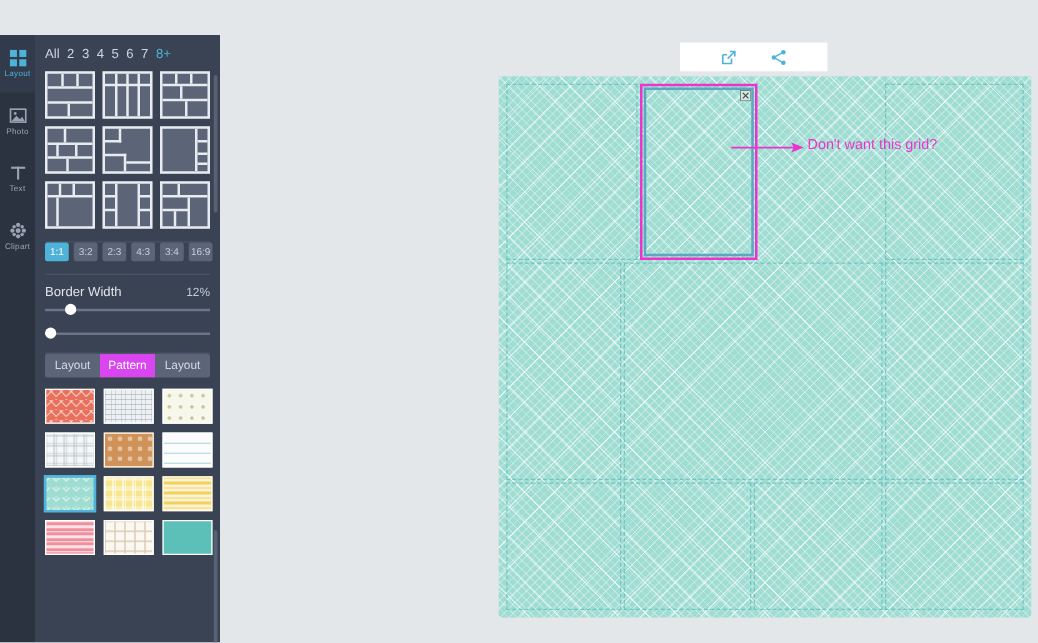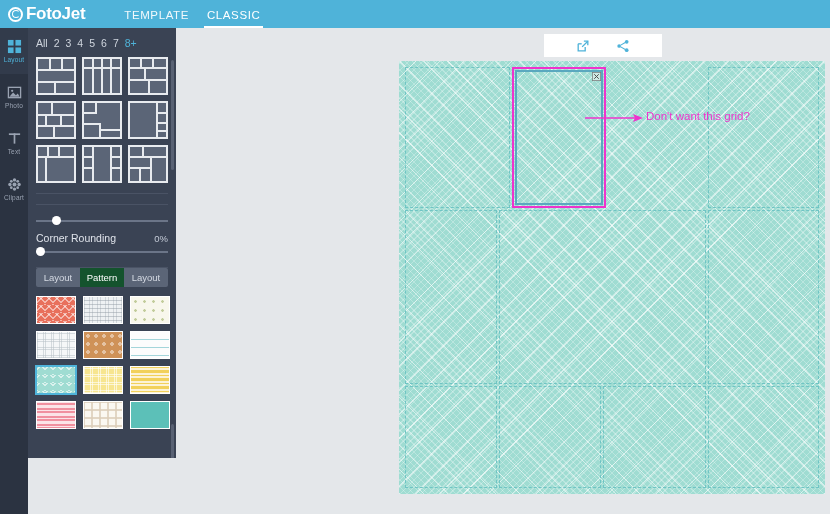--- a/index.html
+++ b/index.html
@@ -51,21 +51,21 @@
     width: 28px; height: 46px; display: flex; flex-direction: column;
     align-items: center; justify-content: center; cursor: pointer;
     color: #9aa3b2; gap: 2px;
   }
   .rail-item.active { background: #323b4b; color: #4fb3d9; }
   .rail-label { font-size: 6.5px; letter-spacing: 0.2px; }
   .rail-ico { width: 15px; height: 15px; display: block; }
 
   
   .panel {
-    position: absolute; top: 28px; left: 28px; width: 148px; height: 430px;
+    position: absolute; top: 28px; left: 28px; width: 148px; height: 486px;
     background: #3a4354; overflow: hidden;
   }
   .filters {
     display: flex; align-items: center; gap: 6px;
     padding: 9px 0 8px 8px; font-size: 10.5px; color: #cfd5de;
   }
   .filters span { cursor: pointer; }
   .filters span.accent { color: #4fb3d9; }
 
   
@@ -106,21 +106,21 @@
   }
 
   .bgtabs {
     display: flex; margin: 0 8px; background: #5b6577; border-radius: 2px;
     overflow: hidden;
   }
   .bgtab {
     flex: 1; text-align: center; font-size: 9.5px; color: #d5dae3;
     padding: 4px 0; cursor: pointer;
   }
-  .bgtab.active { background: #14532d; color: #ffffff; }
+  .bgtab.active { background: #d946ef; color: #ffffff; }
 
   .swatches {
     display: grid; grid-template-columns: repeat(3, 40px); gap: 7px;
     padding: 9px 0 10px 8px;
   }
   .sw {
     width: 40px; height: 28px; border: 1px solid #ffffff; cursor: pointer;
     background-size: 8px 8px;
   }
   .sw.selected { outline: 2px solid #4fb3d9; outline-offset: -1px; border-color: #4fb3d9; }
@@ -174,30 +174,20 @@
   .annot-text {
     position: absolute; z-index: 8; color: #ee33cc; font-size: 11.5px;
     white-space: nowrap; font-family: "Liberation Sans", sans-serif;
   }
 </style>
 </head>
 <body>
 
 <div id="app">
 
-  <div class="topbar">
-    <div class="logo-wrap">
-      <div class="logo-mark"></div>
-      <div class="logo-text">FotoJet</div>
-    </div>
-    <div class="topnav">
-      <div class="topnav-item">TEMPLATE</div>
-      <div class="topnav-item active">CLASSIC</div>
-    </div>
-  </div>
 
   <div class="rail">
     <div class="rail-item active">
       <svg class="rail-ico" viewBox="0 0 16 16">
         <rect x="1" y="1" width="6" height="6" fill="currentColor"></rect>
         <rect x="9" y="1" width="6" height="6" fill="currentColor"></rect>
         <rect x="1" y="9" width="6" height="6" fill="currentColor"></rect>
         <rect x="9" y="9" width="6" height="6" fill="currentColor"></rect>
       </svg>
       <span class="rail-label">Layout</span>
@@ -307,33 +297,41 @@
         <i style="left:0;top:9px;width:36px;height:2px"></i>
         <i style="left:12px;top:0;width:2px;height:9px"></i>
         <i style="left:0;top:20px;width:22px;height:2px"></i>
         <i style="left:20px;top:11px;width:2px;height:23px"></i>
         <i style="left:9px;top:22px;width:2px;height:12px"></i>
       </div>
     </div>
 
     <div class="divider"></div>
 
+    <div class="ratios">
+      <div class="ratio active">1:1</div>
+      <div class="ratio">3:2</div>
+      <div class="ratio">2:3</div>
+      <div class="ratio">4:3</div>
+      <div class="ratio">3:4</div>
+      <div class="ratio">16:9</div>
+    </div>
 
     <div class="divider"></div>
 
     <div style="height:8px"></div>
+    <div class="slider-row">
+      <span>Border Width</span>
+      <span class="val">12%</span>
+    </div>
     <div class="track">
       <div class="knob" style="left:12%"></div>
     </div>
 
     <div style="height:10px"></div>
-    <div class="slider-row">
-      <span>Corner Rounding</span>
-      <span class="val">0%</span>
-    </div>
     <div class="track">
       <div class="knob" style="left:0%"></div>
     </div>
 
     <div class="divider" style="margin-top:14px"></div>
 
     <div class="bgtabs">
       <div class="bgtab">Layout</div>
       <div class="bgtab active">Pattern</div>
       <div class="bgtab">Layout</div>

